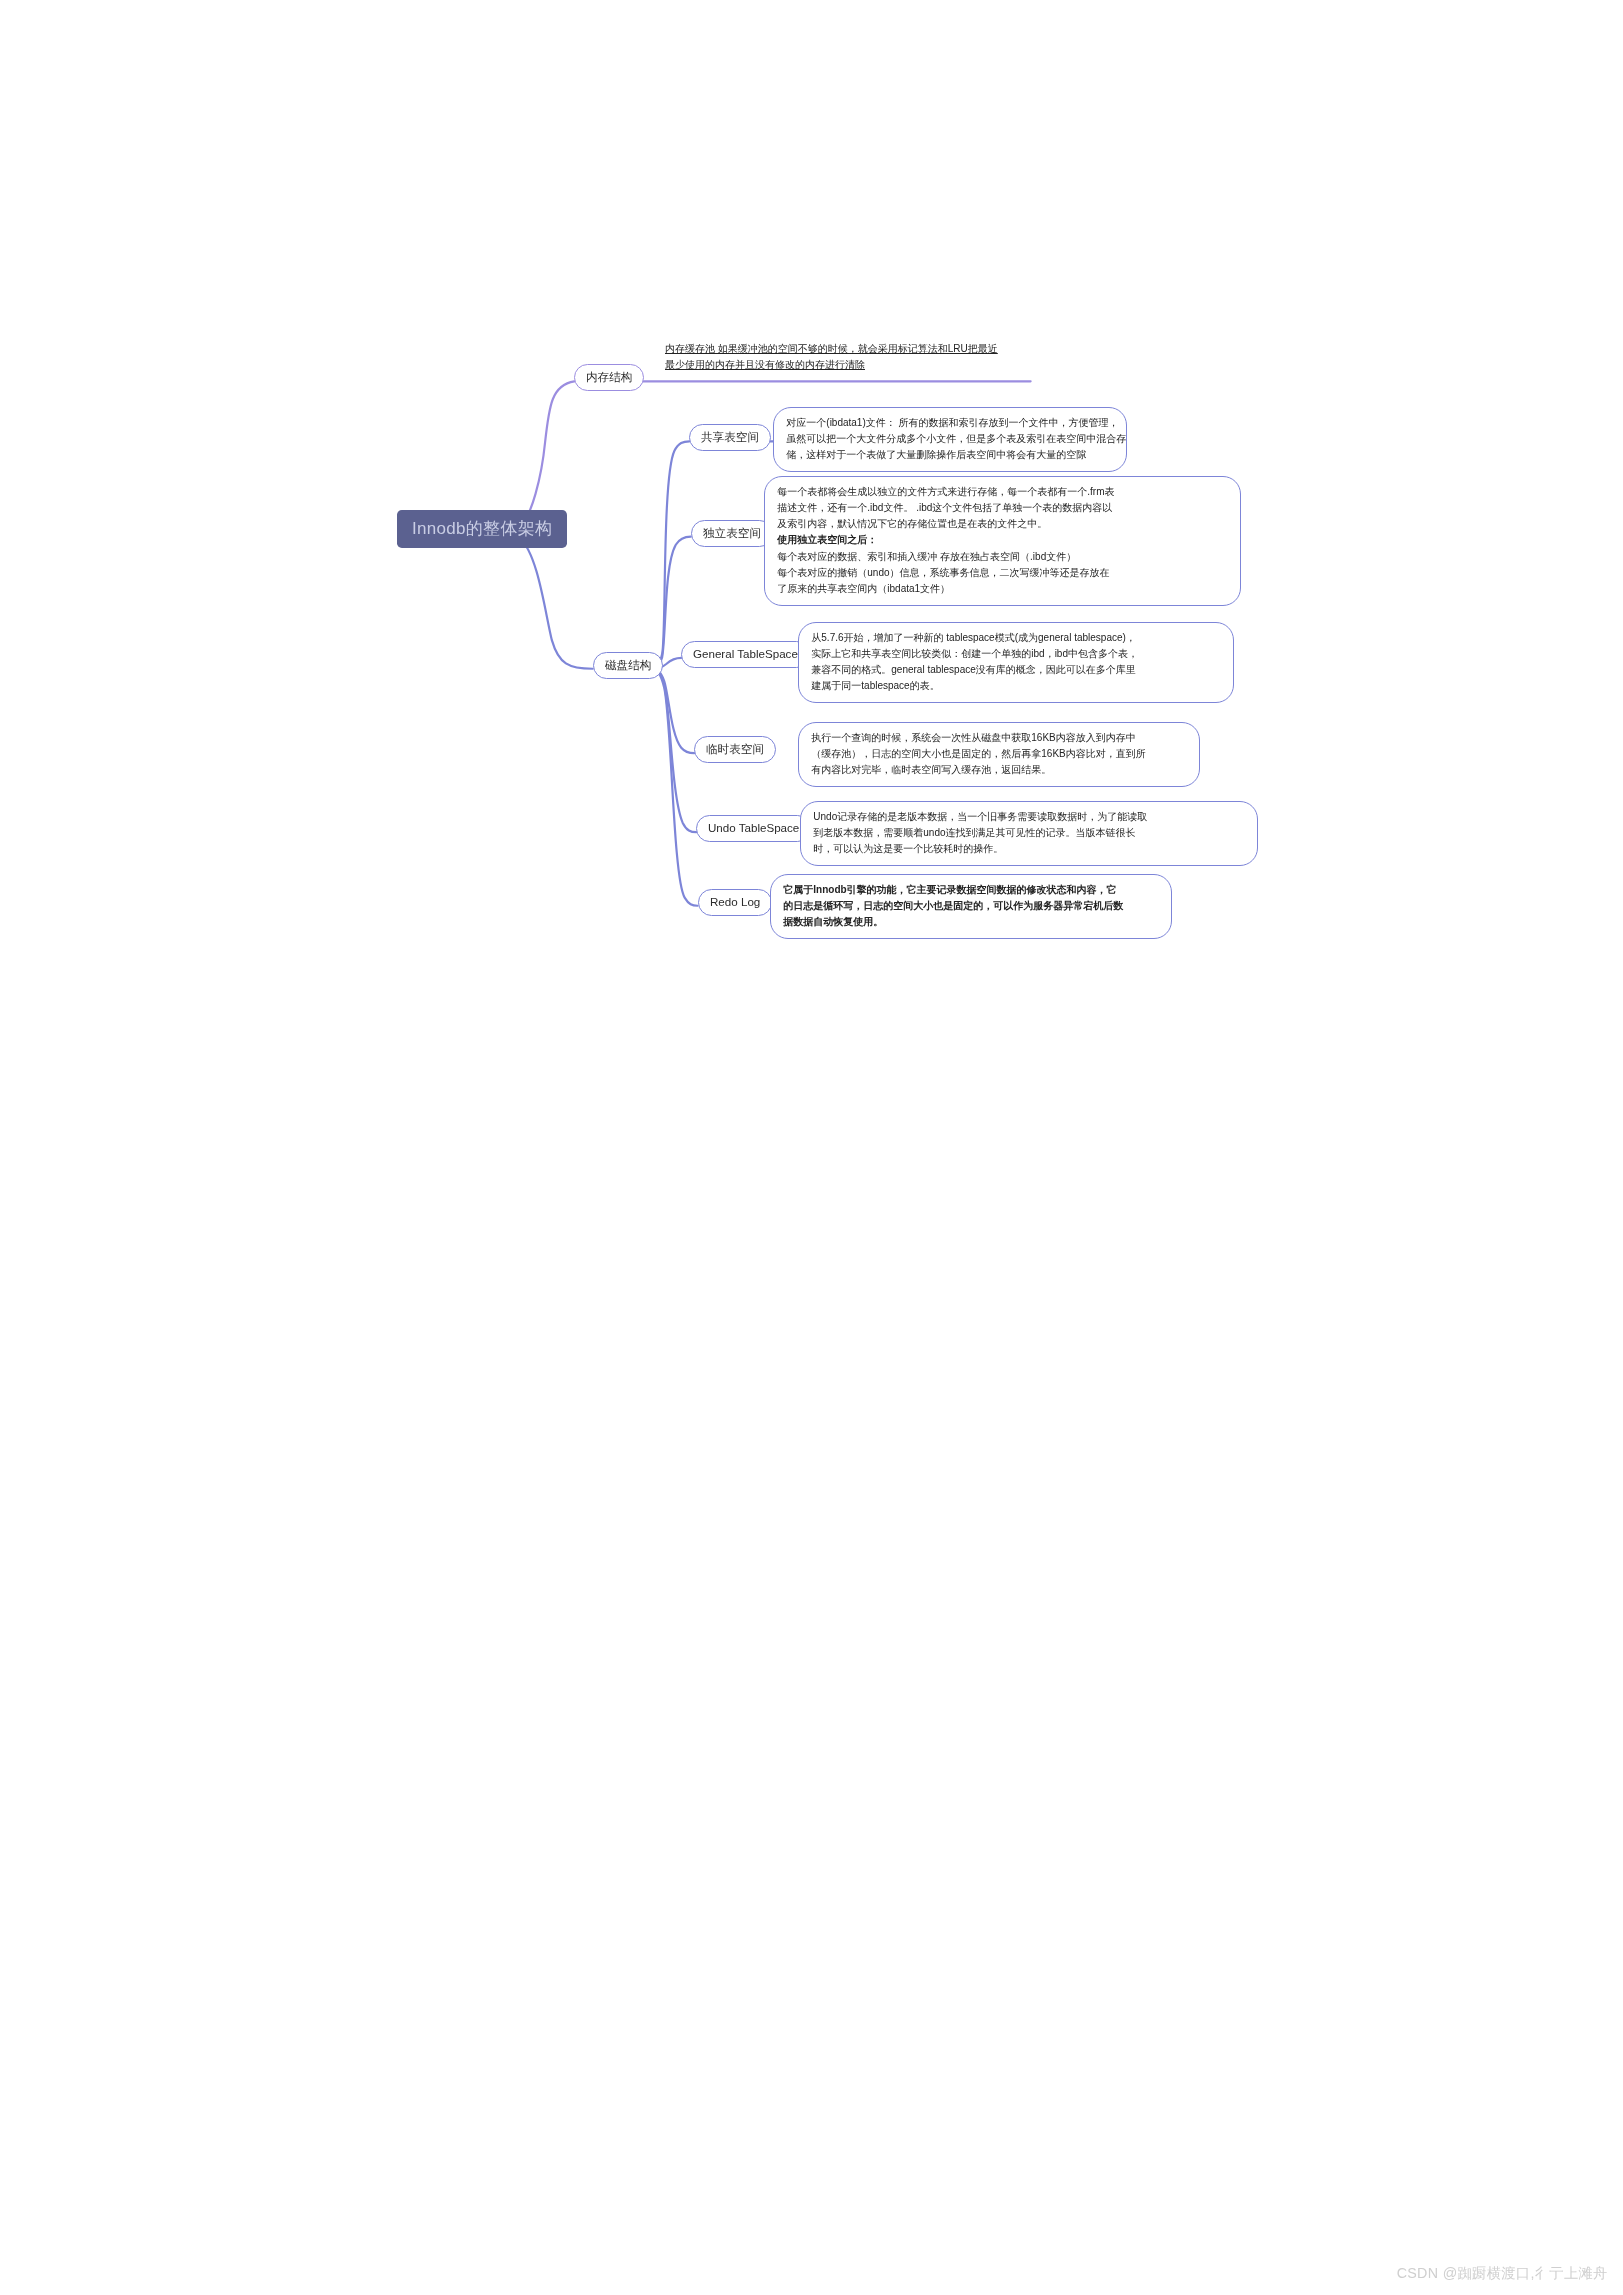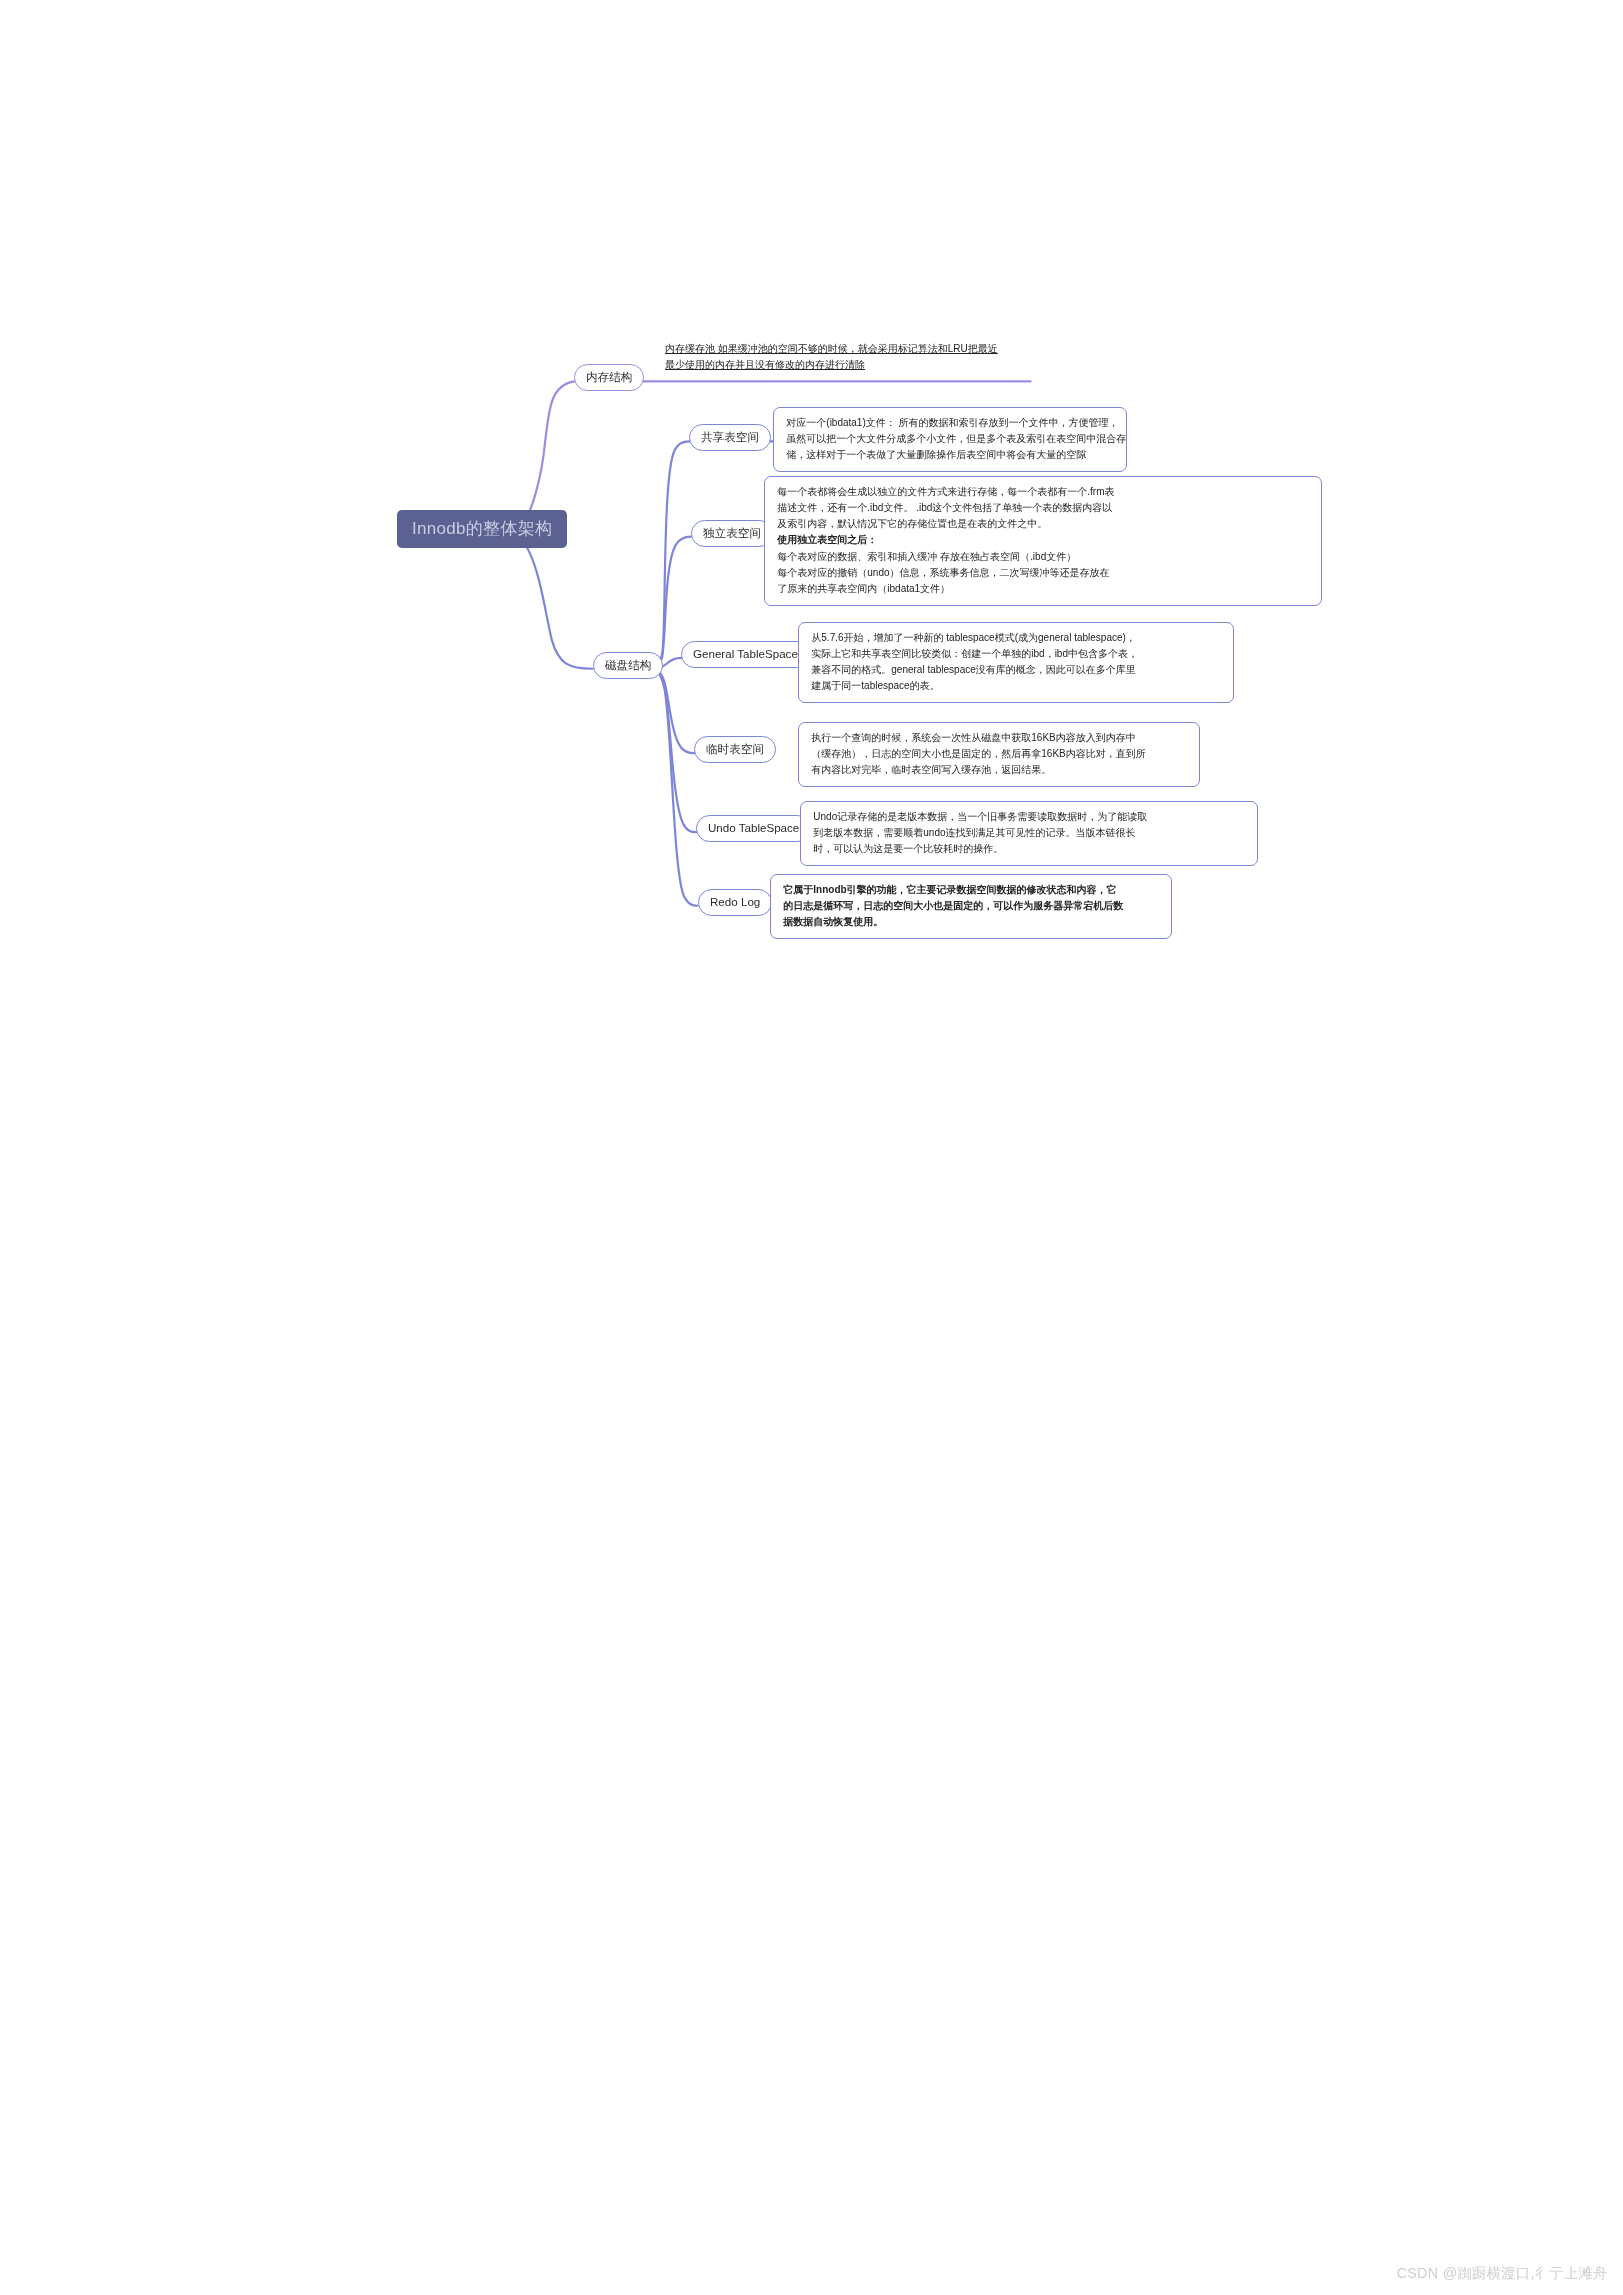--- a/index.html
+++ b/index.html
@@ -52,21 +52,21 @@
     padding: 6.1px 11px 7.5px 11px;
     white-space: nowrap;
   }
   .pill.purple { border-color: #9b8de0; }
 
   
   .detail {
     position: absolute;
     background: #ffffff;
     border: 1.5px solid #7d85d8;
-    border-radius: 7px;
+    border-radius: 18px;
     color: #232323;
     font-size: 10px;
     line-height: 1.62;
     padding: 6.8px 11px 7.5px 12.3px;
   }
   .detail .ln { white-space: nowrap; display: block; }
   .detail .bold { font-weight: bold; }
 
   
   .detail-naked {
@@ -134,21 +134,21 @@
   <div class="pill" style="left:689px; top:424px;">共享表空间</div>
 
   <div class="detail" style="left:773px; top:407px; width:354px;">
     <span class="ln">对应一个(ibdata1)文件：  所有的数据和索引存放到一个文件中，方便管理，</span>
     <span class="ln">虽然可以把一个大文件分成多个小文件，但是多个表及索引在表空间中混合存</span>
     <span class="ln">储，这样对于一个表做了大量删除操作后表空间中将会有大量的空隙</span>
   </div>
 
   <div class="pill" style="left:691px; top:520px;">独立表空间</div>
 
-  <div class="detail" style="left:764px; top:476px; width:558px;">
+  <div class="detail" style="left:764px; top:476px; width:477px;">
     <span class="ln">每一个表都将会生成以独立的文件方式来进行存储，每一个表都有一个.frm表</span>
     <span class="ln">描述文件，还有一个.ibd文件。 .ibd这个文件包括了单独一个表的数据内容以</span>
     <span class="ln">及索引内容，默认情况下它的存储位置也是在表的文件之中。</span>
     <span class="ln bold">使用独立表空间之后：</span>
     <span class="ln">每个表对应的数据、索引和插入缓冲 存放在独占表空间（.ibd文件）</span>
     <span class="ln">每个表对应的撤销（undo）信息，系统事务信息，二次写缓冲等还是存放在</span>
     <span class="ln">了原来的共享表空间内（ibdata1文件）</span>
   </div>
 
   <div class="pill" style="left:681px; top:641px;">General TableSpace</div>

